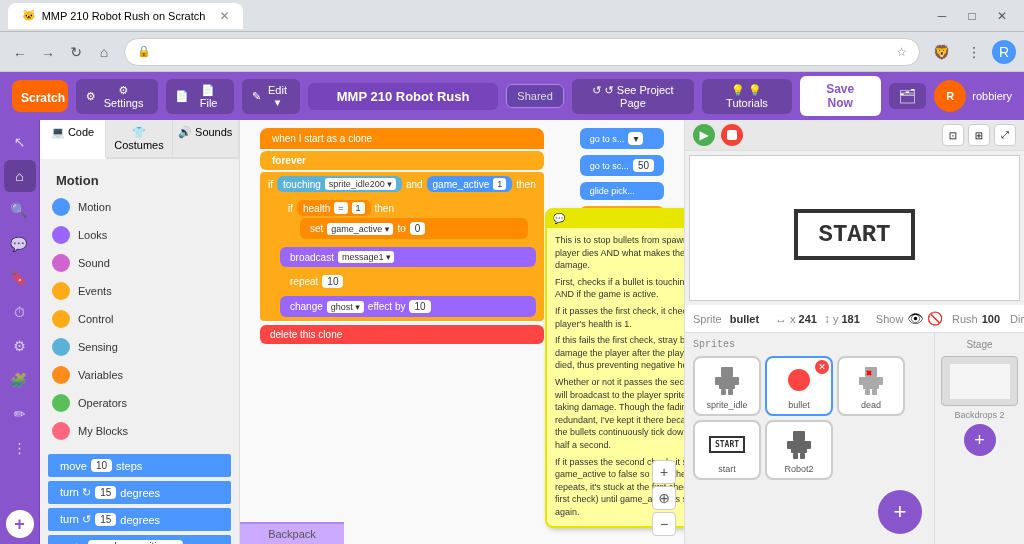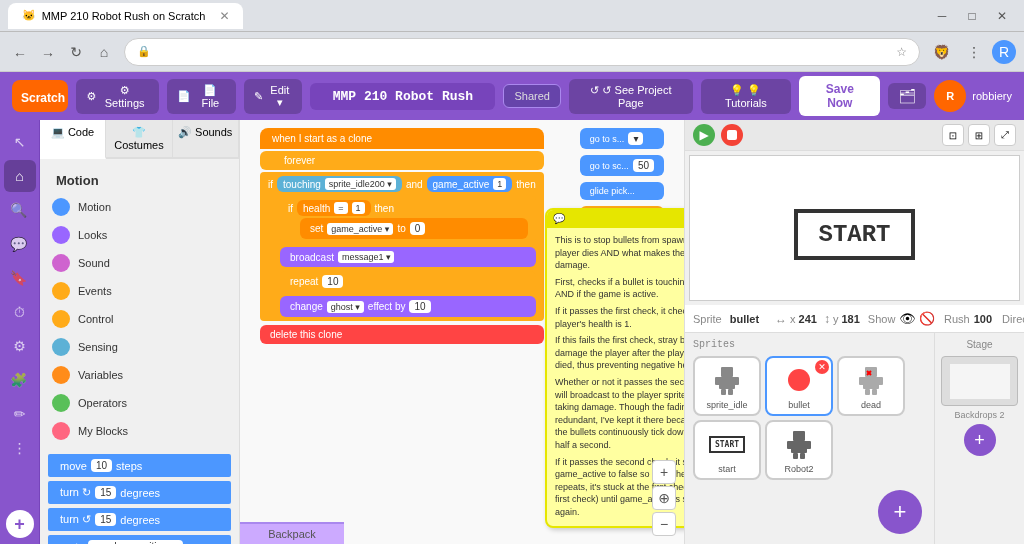--- a/index.html
+++ b/index.html
@@ -14,21 +14,21 @@
     .browser-action-btn { width: 28px; height: 28px; border-radius: 4px; border: none; background: transparent; cursor: pointer; display: flex; align-items: center; justify-content: center; color: #555; font-size: 14px; }
     .title-bar { background: #dee1e6; height: 32px; display: flex; align-items: center; justify-content: space-between; padding: 0 8px; border-bottom: 1px solid #bbb; }
     .tab { background: white; border-radius: 8px 8px 0 0; padding: 6px 14px; font-size: 11px; display: flex; align-items: center; gap: 6px; }
     .window-controls { display: flex; gap: 2px; }
     .win-btn { width: 28px; height: 20px; border: none; background: transparent; cursor: pointer; display: flex; align-items: center; justify-content: center; font-size: 12px; color: #555; }
 
     
     .scratch-toolbar { background: #8855cc; height: 48px; display: flex; align-items: center; padding: 0 12px; gap: 8px; }
     .scratch-logo { width: 60px; height: 32px; background: #ff6600; border-radius: 8px; display: flex; align-items: center; justify-content: center; font-weight: bold; color: white; font-size: 10px; }
     .toolbar-btn { background: rgba(0,0,0,0.2); border: none; border-radius: 6px; color: white; padding: 5px 10px; font-size: 11px; cursor: pointer; display: flex; align-items: center; gap: 4px; }
-    .project-name-input { background: #7744bb; border: none; border-radius: 6px; color: white; padding: 6px 14px; font-size: 13px; font-weight: bold; text-align: center; min-width: 160px; font-family: Liberation Mono, monospace; }
+    .project-name-input { background: #7744bb; border: none; border-radius: 6px; color: white; padding: 6px 14px; font-size: 13px; font-weight: bold; text-align: center; min-width: 160px; }
     .shared-badge { background: #6644aa; border: 1px solid #aa88ee; border-radius: 6px; color: #ddd; padding: 5px 10px; font-size: 11px; cursor: pointer; }
     .see-project-btn { background: rgba(0,0,0,0.2); border: none; border-radius: 6px; color: white; padding: 5px 10px; font-size: 11px; cursor: pointer; }
     .tutorials-btn { background: rgba(0,0,0,0.2); border: none; border-radius: 6px; color: white; padding: 5px 10px; font-size: 11px; cursor: pointer; }
     .save-now-btn { background: white; border: none; border-radius: 6px; color: #8855cc; padding: 6px 14px; font-size: 12px; font-weight: bold; cursor: pointer; margin-left: auto; }
     .user-avatar { width: 32px; height: 32px; border-radius: 50%; background: #ff6600; display: flex; align-items: center; justify-content: center; color: white; font-weight: bold; font-size: 11px; cursor: pointer; }
     .username { color: white; font-size: 11px; cursor: pointer; }
 
     
     .main-layout { display: flex; height: calc(544px - 40px - 32px - 48px); }
 
@@ -281,21 +281,21 @@
           <span class="c-dropdown">random position ▾</span>
       </div>
 
     </div>
   </div>
 
   <div class="code-area" style="position:relative;">
 
     <div style="position:absolute; top:8px; left:20px;">
       <div class="c-block c-block-orange" style="border-radius:8px 8px 0 0; padding: 5px 12px;">when I start as a clone</div>
-      <div class="c-block c-block-yellow" style="padding: 4px 24px;">forever</div>
+      <div class="c-block c-block-yellow" style="padding: 4px 12px; font-weight: bold;">forever</div>
 
       <div style="background:#FFAB19; border-radius:4px; padding:4px 8px; margin-bottom:2px;">
         <div style="display:flex; align-items:center; gap:4px; color:white; font-size:10px;">
           <span>if</span>
           <span class="c-block c-block-teal" style="padding:2px 6px; margin:0;">touching <span class="c-dropdown" style="background:white; color:#333; border-radius:3px; padding:1px 4px; font-size:9px;">sprite_idle200 ▾</span></span>
           <span>and</span>
           <span class="c-block c-block-blue" style="padding:2px 6px; margin:0;">game_active <span class="c-num" style="background:white; color:#333; border-radius:3px; padding:1px 4px; font-size:9px;">1</span></span>
           <span>then</span>
         </div>
 
@@ -382,21 +382,21 @@
       <span class="sprite-info-label">Sprite</span>
       <span class="sprite-info-value">bullet</span>
       <div style="display:flex; align-items:center; gap:3px; margin-left:8px;">
         <span style="font-size:12px; color:#888;">↔</span>
         <span class="sprite-info-label">x</span>
         <span class="sprite-info-value">241</span>
         <span style="font-size:12px; color:#888; margin-left:4px;">↕</span>
         <span class="sprite-info-label">y</span>
         <span class="sprite-info-value">181</span>
       </div>
-      <div style="display:flex; align-items:center; gap:4px; ">
+      <div style="display:flex; align-items:center; gap:4px; margin-left:8px;">
         <span class="sprite-info-label">Show</span>
         <span style="font-size:13px; cursor:pointer;">👁</span>
         <span style="font-size:13px; cursor:pointer; color:#4C97FF;">🚫</span>
       </div>
       <div style="display:flex; align-items:center; gap:4px; margin-left:auto;">
         <span class="sprite-info-label">Rush</span>
         <span class="sprite-info-value">100</span>
         <span class="sprite-info-label" style="margin-left:6px;">Direction</span>
 
       </div>

